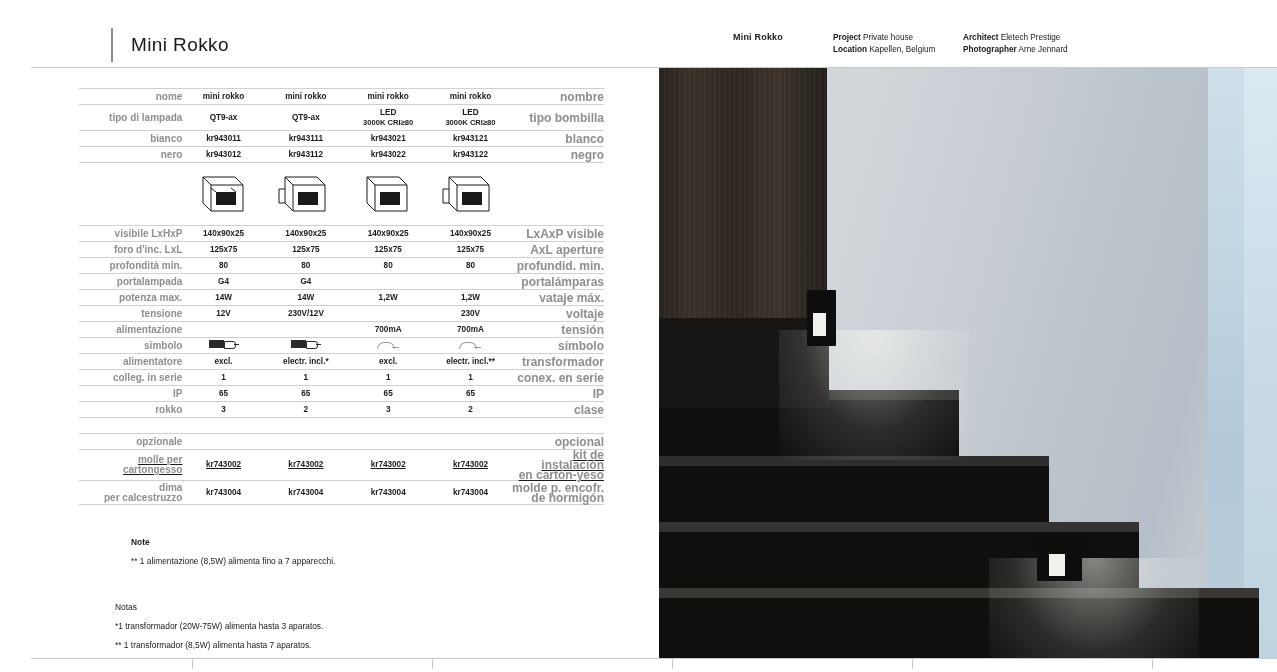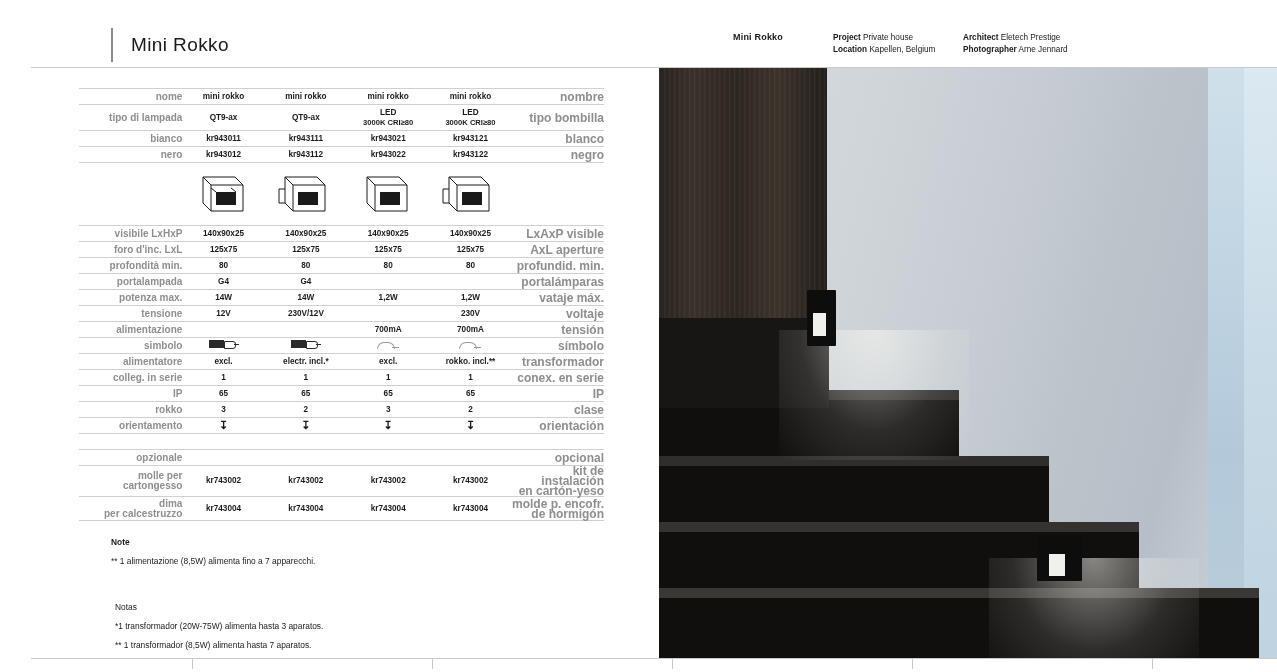--- a/index.html
+++ b/index.html
@@ -207,21 +207,21 @@
   .arrow-dn {
     display: inline-block;
     font-size: 11px;
     line-height: 11px;
     color: #1a1a1a;
   }
 
   
   .notes {
     position: absolute;
-    left: 80px;
+    left: 100px;
     top: 533px;
     font-size: 8.4px;
     color: #1a1a1a;
     line-height: 19px;
   }
   .notes .hd { font-weight: bold; }
   .notes2 {
     position: absolute;
     left: 84px;
     top: 598px;
@@ -478,21 +478,21 @@
         <td class="val">
           <span class="sym-led"><i class="arc"></i><i class="tail"></i></span>
         </td>
         <td class="rlbl">símbolo</td>
       </tr>
       <tr>
         <td class="lbl">alimentatore</td>
         <td class="val">excl.</td>
         <td class="val">electr. incl.*</td>
         <td class="val">excl.</td>
-        <td class="val">rokko. incl.**</td>
+        <td class="val">electr. incl.**</td>
         <td class="rlbl">transformador</td>
       </tr>
       <tr>
         <td class="lbl">colleg. in serie</td>
         <td class="val">1</td>
         <td class="val">1</td>
         <td class="val">1</td>
         <td class="val">1</td>
         <td class="rlbl">conex. en serie</td>
       </tr>
@@ -506,43 +506,35 @@
       </tr>
       <tr>
         <td class="lbl">rokko</td>
         <td class="val">3</td>
         <td class="val">2</td>
         <td class="val">3</td>
         <td class="val">2</td>
         <td class="rlbl">clase</td>
       </tr>
 
-      <tr>
-        <td class="lbl">orientamento</td>
-        <td class="val"><span class="arrow-dn">↧</span></td>
-        <td class="val"><span class="arrow-dn">↧</span></td>
-        <td class="val"><span class="arrow-dn">↧</span></td>
-        <td class="val"><span class="arrow-dn">↧</span></td>
-        <td class="rlbl">orientación</td>
-      </tr>
 
       <tr class="gap-row">
         <td colspan="6"></td>
       </tr>
 
       <tr class="topline">
         <td class="lbl">opzionale</td>
         <td class="val"></td>
         <td class="val"></td>
         <td class="val"></td>
         <td class="val"></td>
         <td class="rlbl">opcional</td>
       </tr>
 
-      <tr style="height:24px;">
+      <tr style="height:24px;text-decoration:underline;">
         <td class="lbl">
           <span>molle per</span><br>
           <span>cartongesso</span>
         </td>
         <td class="val">kr743002</td>
         <td class="val">kr743002</td>
         <td class="val">kr743002</td>
         <td class="val">kr743002</td>
         <td class="rlbl">
           <span>kit de instalación</span><br>

